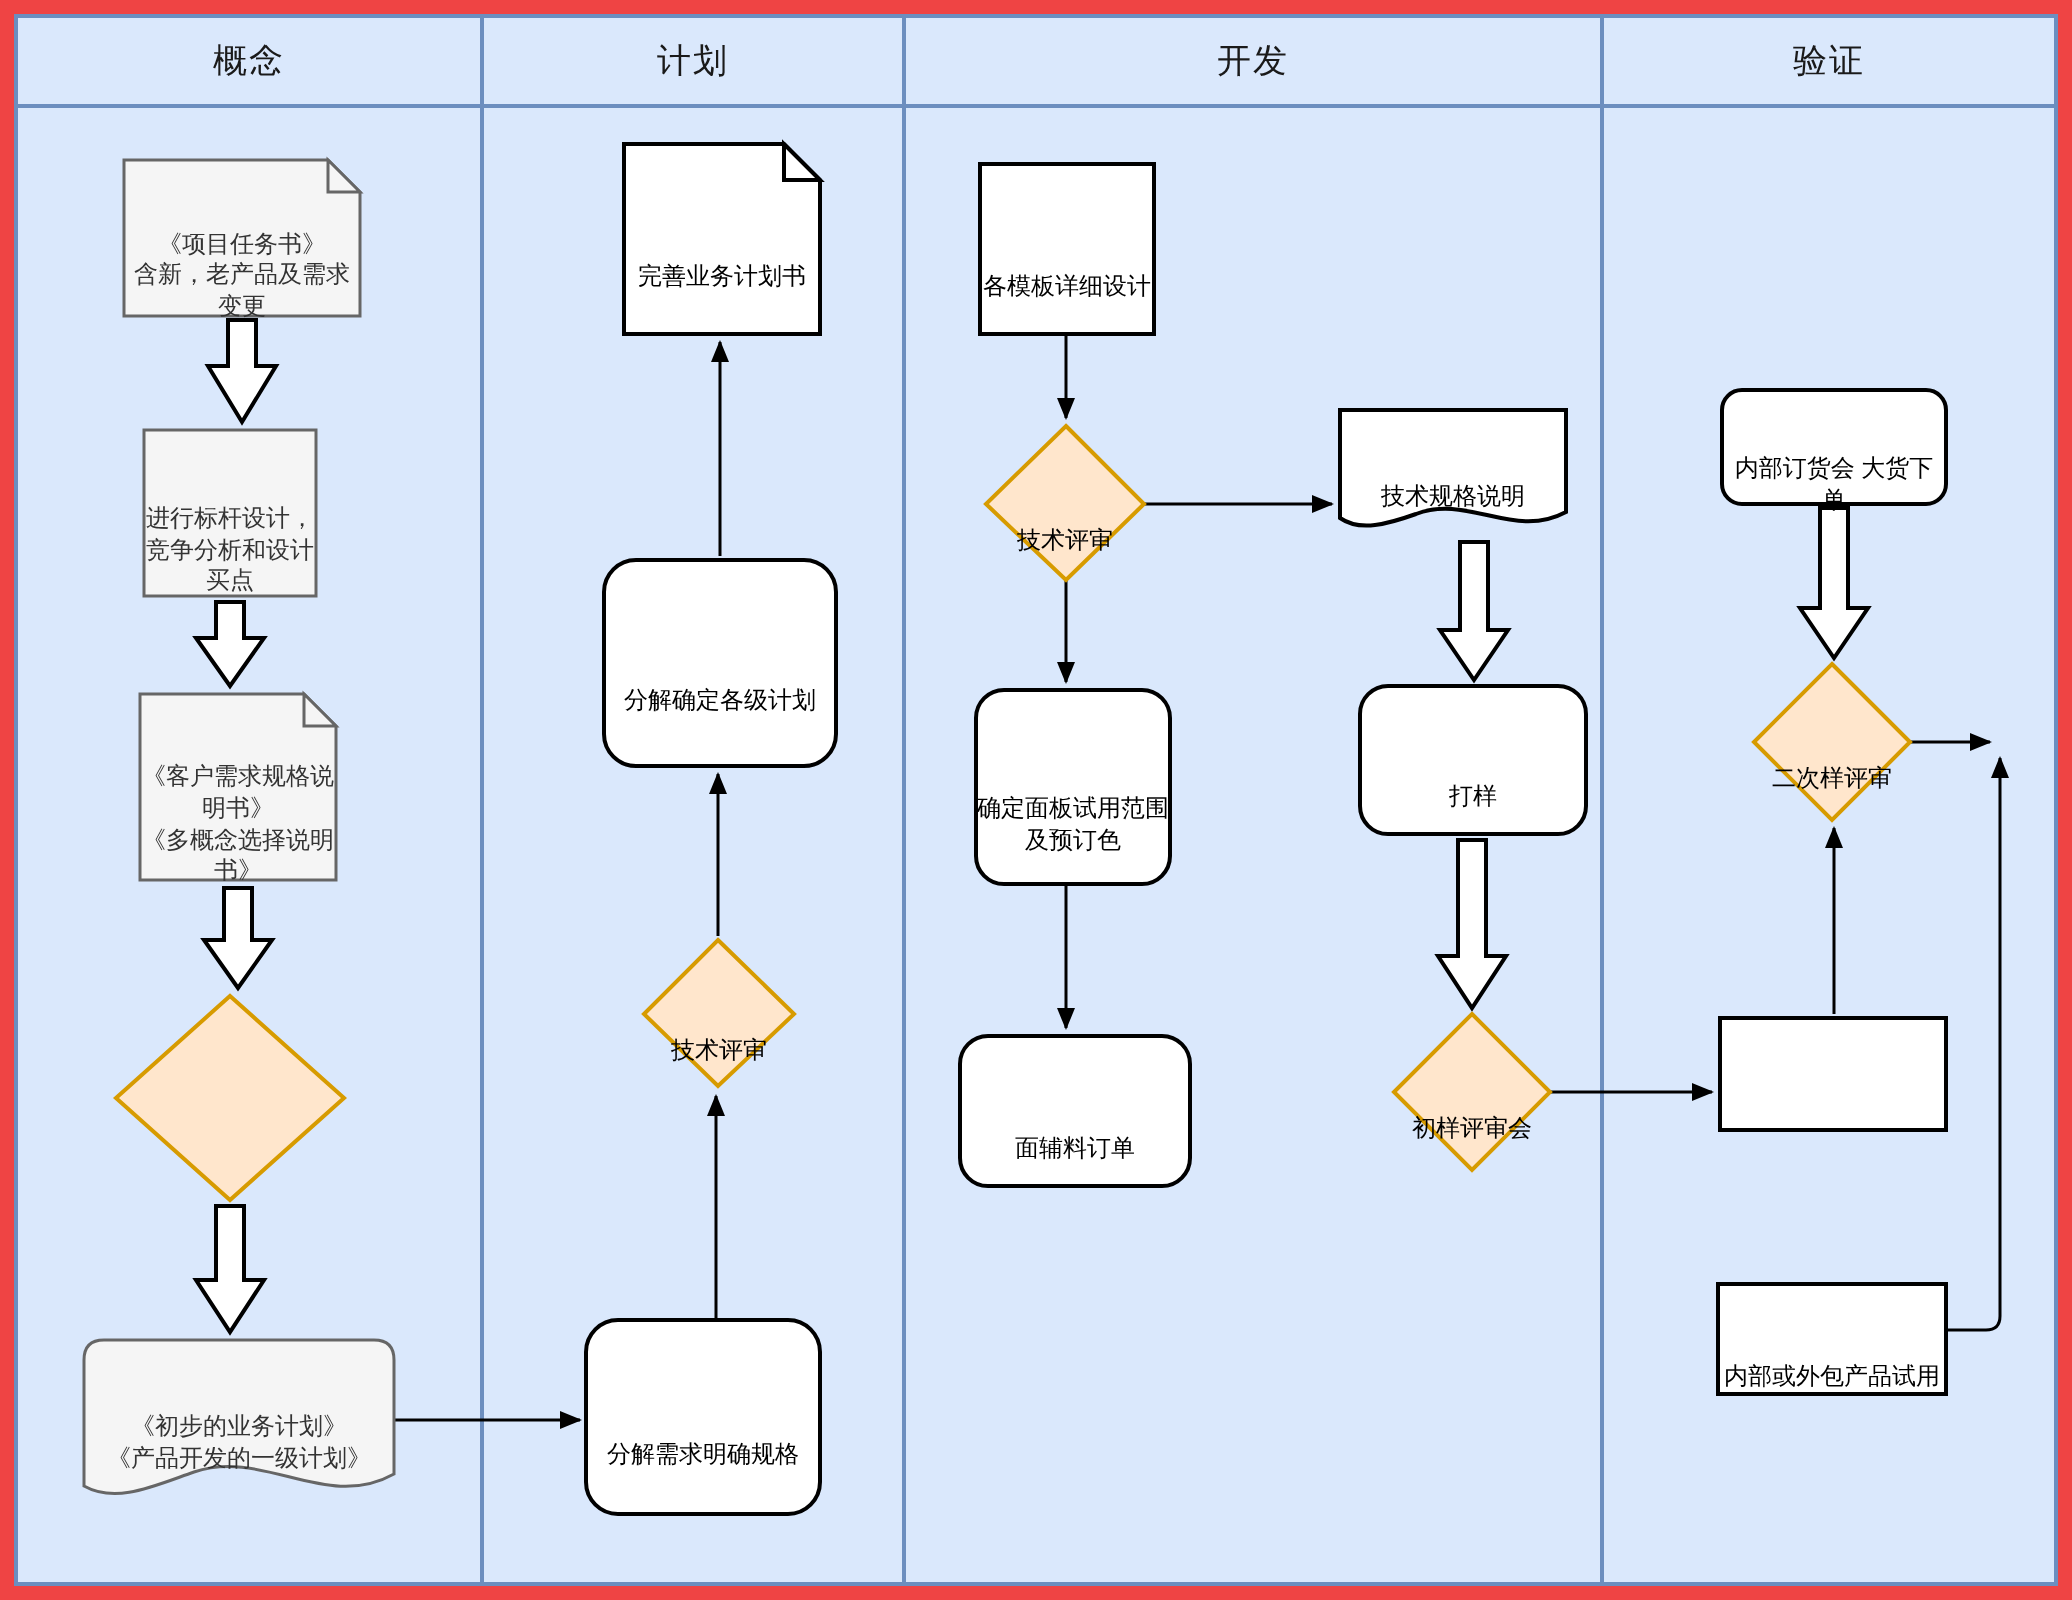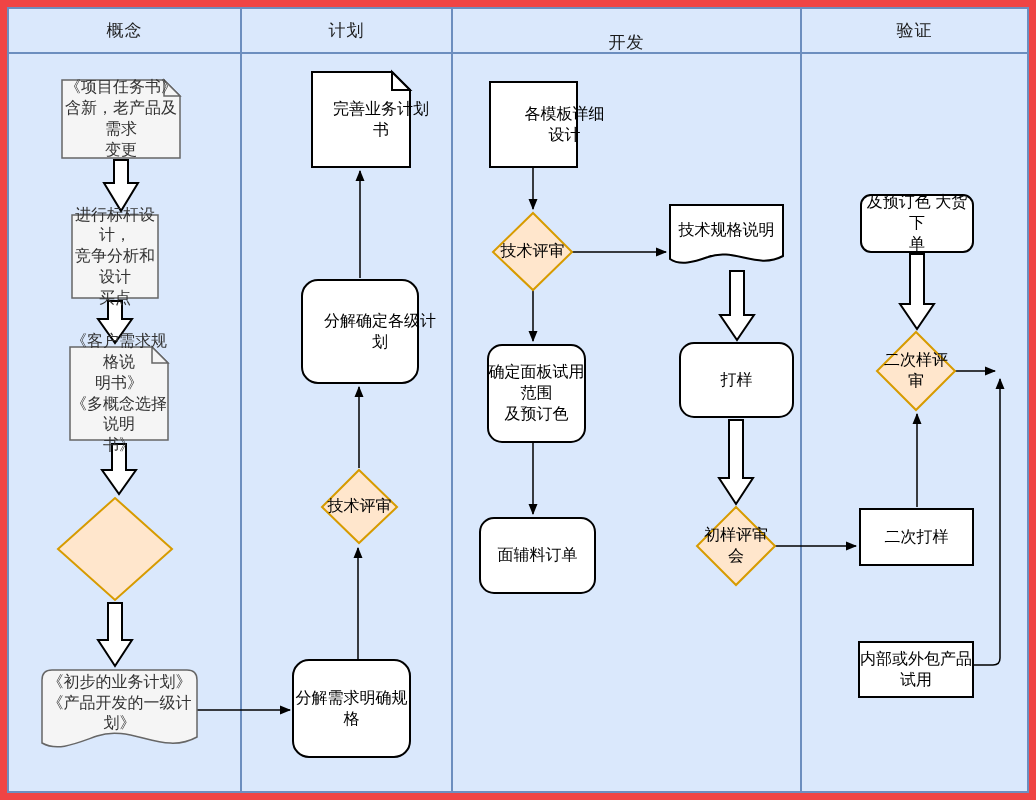--- a/index.html
+++ b/index.html
@@ -2,22 +2,22 @@
 <html><head>
 <meta charset="utf-8">
 <style>
   html,body{margin:0;padding:0;background:#ffffff;}
   #canvas{position:relative;width:1036px;height:800px;background:#ef4444;overflow:hidden;
           font-family:"Liberation Sans","DejaVu Sans",sans-serif;}
   #diagram-svg{position:absolute;left:0;top:0;}
   .lane-header{position:absolute;display:flex;align-items:center;justify-content:center;
                font-size:17px;color:#1a1a1a;letter-spacing:1px;}
   .node-label{position:absolute;display:flex;align-items:center;justify-content:center;
-              text-align:center;font-size:16px;line-height:1.3;color:#000;
-              white-space:pre-line;pointer-events:none;}
+              text-align:center;font-size:12px;line-height:1.3;color:#000;
+              white-space:pre-line;pointer-events:none;margin-top:19px;}
   .gray-text{color:#333333;}
 </style>
 </head>
 <body>
 
 <div id="canvas">
 
   <svg id="diagram-svg" width="1036" height="800" viewBox="0 0 1036 800">
     <defs>
       <marker id="arr" markerUnits="userSpaceOnUse" markerWidth="12" markerHeight="10" refX="10.5" refY="5" orient="auto">
@@ -87,49 +87,48 @@
     <g fill="#ffffff" stroke="#000000" stroke-width="2">
       <rect x="861" y="195" width="112" height="57" rx="10"></rect>
       <rect x="860" y="509" width="113" height="56"></rect>
       <rect x="859" y="642" width="114" height="55"></rect>
     </g>
     <polygon points="916,332 955,371 916,410 877,371" fill="#ffe6cc" stroke="#d79b00" stroke-width="2"></polygon>
   </svg>
 
   <div class="lane-header" style="left:8px;top:8px;width:233px;height:45px;">概念</div>
   <div class="lane-header" style="left:241px;top:8px;width:211px;height:45px;">计划</div>
-  <div class="lane-header" style="left:452px;top:20px;width:349px;height:45px;">开发</div>
+  <div class="lane-header" style="left:452px;top:8px;width:349px;height:45px;">开发</div>
   <div class="lane-header" style="left:801px;top:8px;width:227px;height:45px;">验证</div>
 
   <div class="node-label gray-text" style="left:62px;top:80px;width:118px;height:78px;">《项目任务书》
 含新，老产品及需求
 变更</div>
   <div class="node-label gray-text" style="left:72px;top:215px;width:86px;height:83px;border-radius:20px;">进行标杆设计，
 竞争分析和设计
 买点</div>
   <div class="node-label gray-text" style="left:70px;top:347px;width:98px;height:93px;">《客户需求规格说
 明书》
 《多概念选择说明
 书》</div>
   <div class="node-label gray-text" style="left:42px;top:672px;width:155px;height:62px;font-family:Liberation Serif, serif;">《初步的业务计划》
 《产品开发的一级计划》</div>
 
-  <div class="node-label" style="left:312px;top:72px;width:98px;height:95px;padding-left:20px;">完善业务计划书</div>
-  <div class="node-label" style="left:302px;top:280px;width:116px;height:103px;padding-left:20px;">分解确定各级计划</div>
+  <div class="node-label" style="left:312px;top:72px;width:98px;height:95px;">完善业务计划书</div>
+  <div class="node-label" style="left:302px;top:280px;width:116px;height:103px;">分解确定各级计划</div>
   <div class="node-label" style="left:322px;top:470px;width:75px;height:73px;">技术评审</div>
   <div class="node-label" style="left:293px;top:660px;width:117px;height:97px;">分解需求明确规格</div>
 
-  <div class="node-label" style="left:490px;top:82px;width:87px;height:85px;padding-left:31px;">各模板详细设计</div>
+  <div class="node-label" style="left:490px;top:82px;width:87px;height:85px;">各模板详细设计</div>
   <div class="node-label" style="left:493px;top:213px;width:79px;height:77px;">技术评审</div>
   <div class="node-label" style="left:670px;top:205px;width:113px;height:50px;">技术规格说明</div>
   <div class="node-label" style="left:680px;top:343px;width:113px;height:74px;font-family:Liberation Serif, serif;">打样</div>
   <div class="node-label" style="left:697px;top:507px;width:78px;height:78px;">初样评审会</div>
   <div class="node-label" style="left:488px;top:345px;width:97px;height:97px;">确定面板试用范围
 及预订色</div>
   <div class="node-label" style="left:480px;top:518px;width:115px;height:75px;">面辅料订单</div>
 
-  <div class="node-label" style="left:861px;top:195px;width:112px;height:57px;">及预订色  大货下
+  <div class="node-label" style="left:861px;top:195px;width:112px;height:57px;">内部订货会  大货下
 单</div>
   <div class="node-label" style="left:877px;top:332px;width:78px;height:78px;">二次样评审</div>
-  <div class="node-label" style="left:860px;top:509px;width:113px;height:56px;">二次打样</div>
   <div class="node-label" style="left:859px;top:642px;width:114px;height:55px;">内部或外包产品试用</div>
 
 </div>
 
 </body></html>

